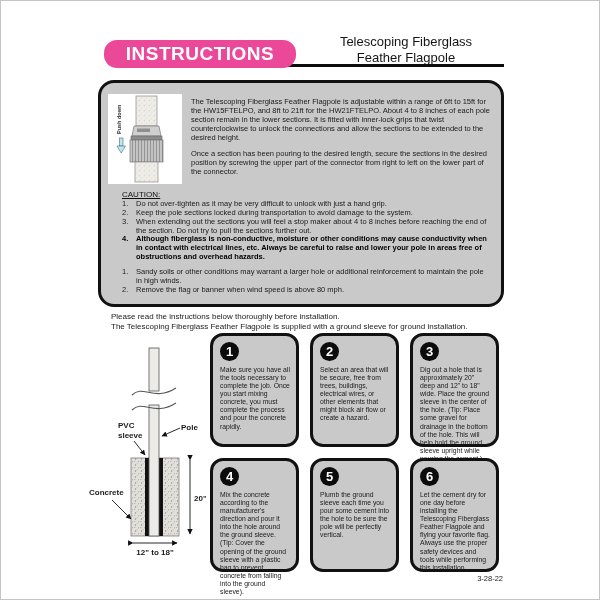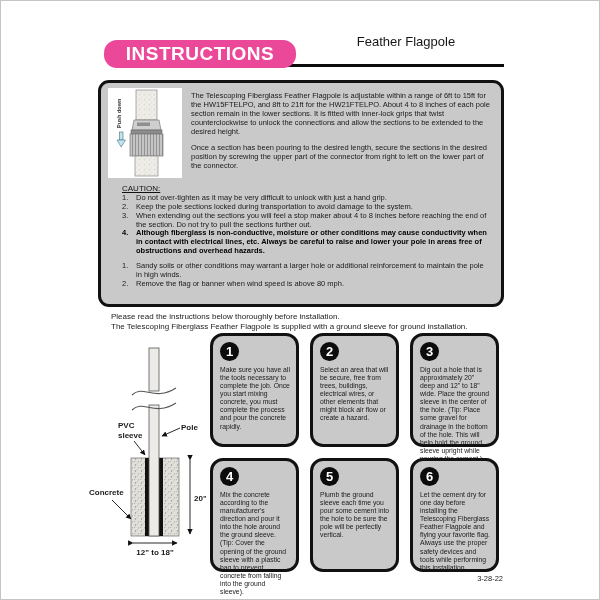--- a/index.html
+++ b/index.html
@@ -8,21 +8,21 @@
         font-family:"Liberation Sans","DejaVu Sans",sans-serif;color:#111;}
   
   .header-rule{position:absolute;left:210px;top:63px;width:293px;height:3px;background:#0c0c0c;z-index:0;}
   .badge{position:absolute;left:103px;top:39px;width:192px;height:28px;background:#ec4899;
          border-radius:13px;color:#fff;font-weight:bold;font-size:19px;letter-spacing:.5px;
          display:flex;align-items:center;justify-content:center;z-index:1;}
   .doc-title{position:absolute;left:312px;top:33px;width:186px;text-align:center;
              font-size:13px;line-height:16px;color:#161616;}
   
   .info-panel{position:absolute;left:97px;top:79px;width:406px;height:227px;background:#c9c9c9;
-              border:3px solid #111;border-radius:11px;box-sizing:border-box;padding:5px 9px 4px 7px;}
+              border:3px solid #111;border-radius:16px;box-sizing:border-box;padding:11px 9px 4px 7px;}
   .panel-row{display:flex;gap:9px;}
   .connector-figure{width:74px;height:90px;background:#fff;flex:none;}
   .panel-paragraphs{flex:1;font-size:7.5px;line-height:1.2;padding-top:3px;color:#1a1a1a;}
   .panel-paragraphs p{margin:0 0 7px 0;}
   .listblock{margin:6px 0 0 14px;padding-right:4px;}
   .section-label{font-weight:normal;text-decoration:underline;font-size:8px;margin-bottom:1px;}
   .li{display:flex;font-size:7.5px;line-height:1.18;color:#1a1a1a;}
   .li .num{width:14px;flex:none;}
   .li .txt{flex:1;}
   .li .bold{font-weight:bold;color:#000;}
@@ -43,20 +43,21 @@
   .doc-date{position:absolute;left:448px;top:573px;width:54px;text-align:right;font-size:7.5px;color:#222;}
 </style>
 </head>
 <body>
 
 <div class="page">
 
   <div class="header-rule"></div>
   <div class="badge">INSTRUCTIONS</div>
   <div class="doc-title">
+    <div>Telescoping Fiberglass</div>
     <div>Feather Flagpole</div>
   </div>
 
   <div class="info-panel">
     <div class="panel-row">
       <div class="connector-figure">
         <svg width="74" height="90" viewBox="0 0 74 90">
           <defs>
             <pattern id="speck2" width="5" height="5" patternUnits="userSpaceOnUse">
               <rect width="5" height="5" fill="#efede7"></rect>

